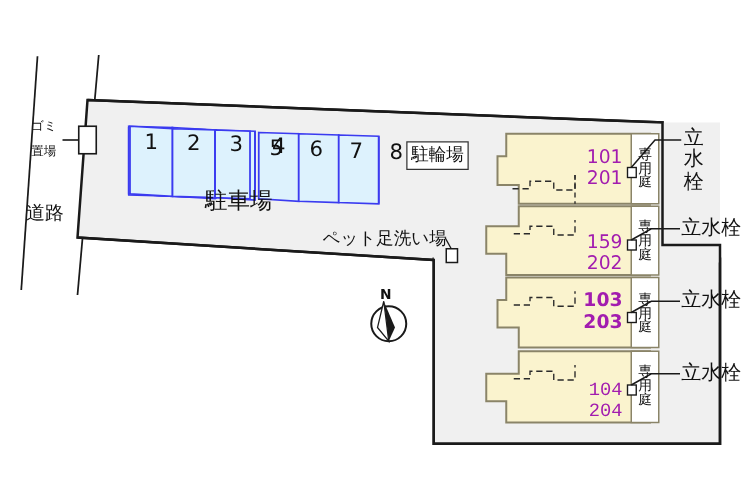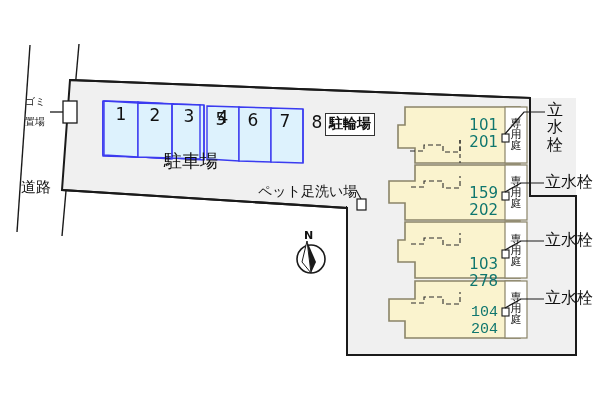--- a/index.html
+++ b/index.html
@@ -41,36 +41,35 @@
     position: absolute;
     font-size: 17px;
     color: #111111;
     text-align: center;
     font-family: "DejaVu Sans", "Liberation Sans", sans-serif;
   }
   
   .unit-num {
     position: absolute;
     font-size: 15px;
-    color: #0f766e;
+    color: #a21caf;
     text-align: right;
     line-height: 1.12;
     font-family: "DejaVu Sans", "Liberation Sans", sans-serif;
   }
   .unit-num span { display: block; }
 
   .boxed {
     position: absolute;
     border: 1px solid #333333;
     background: #ffffff;
     padding: 1px 3px 2px 3px;
     font-size: 14px;
     color: #111111;
     letter-spacing: 0px;
-    font-weight: bold;
   }
   .road-label { font-size: 15px; }
   .gomi-label { font-size: 10px; }
   .parking-label { font-size: 18px; text-align: right; }
   .pet-label { font-size: 14px; }
   .faucet-h { font-size: 16px; }
   .garden-v { font-size: 11px; }
   .compass-n { font-size: 11px; font-weight: bold; }
 </style>
 </head>
@@ -179,21 +178,21 @@
     </g>
 
     <g>
       <circle cx="311" cy="259" r="14" fill="#ffffff" stroke="#1a1a1a" stroke-width="1.6"></circle>
       <polygon points="307,241 311,273 316,262" fill="#1a1a1a"></polygon>
       <polygon points="307,241 311,273 302,262" fill="#ffffff" stroke="#1a1a1a" stroke-width="1"></polygon>
     </g>
 
   </svg>
 
-  <div class="lbl road-label" style="left:21px; top:180px;text-align:center;">道路</div>
+  <div class="lbl road-label" style="left:21px; top:163px;text-align:center;">道路</div>
 
   <div class="lbl gomi-label" style="left:25px; top:97px;">ゴミ</div>
   <div class="lbl gomi-label" style="left:25px; top:117px;">置場</div>
 
   <div class="stall-num" style="left:104px; top:104px; width:34px;">1</div>
   <div class="stall-num" style="left:138px; top:105px; width:34px;">2</div>
   <div class="stall-num" style="left:172px; top:106px; width:34px;">3</div>
   <div class="stall-num" style="left:206px; top:107px; width:34px;">4</div>
 
   <div class="stall-num" style="left:205px; top:109px; width:32px;">5</div>
@@ -210,23 +209,23 @@
   <div class="lbl compass-n" style="left:304px; top:230px;">N</div>
 
   <div class="unit-num" style="left:448px; top:117px; width:50px;">
     <span>101</span>
     <span>201</span>
   </div>
   <div class="unit-num" style="left:448px; top:185px; width:50px;">
     <span>159</span>
     <span>202</span>
   </div>
-  <div class="unit-num" style="left:448px; top:256px; width:50px;">
+  <div class="unit-num" style="left:448px; top:232px; width:50px;font-weight:bold;">
     <span>103</span>
-    <span>278</span>
+    <span>203</span>
   </div>
   <div class="unit-num" style="left:448px; top:305px; width:50px;font-family:Liberation Mono, monospace;">
     <span>104</span>
     <span>204</span>
   </div>
 
   <div class="lbl-v garden-v" style="left:509px; top:118px; width:14px;">
     <span>専</span>
     <span>用</span>
     <span>庭</span>

